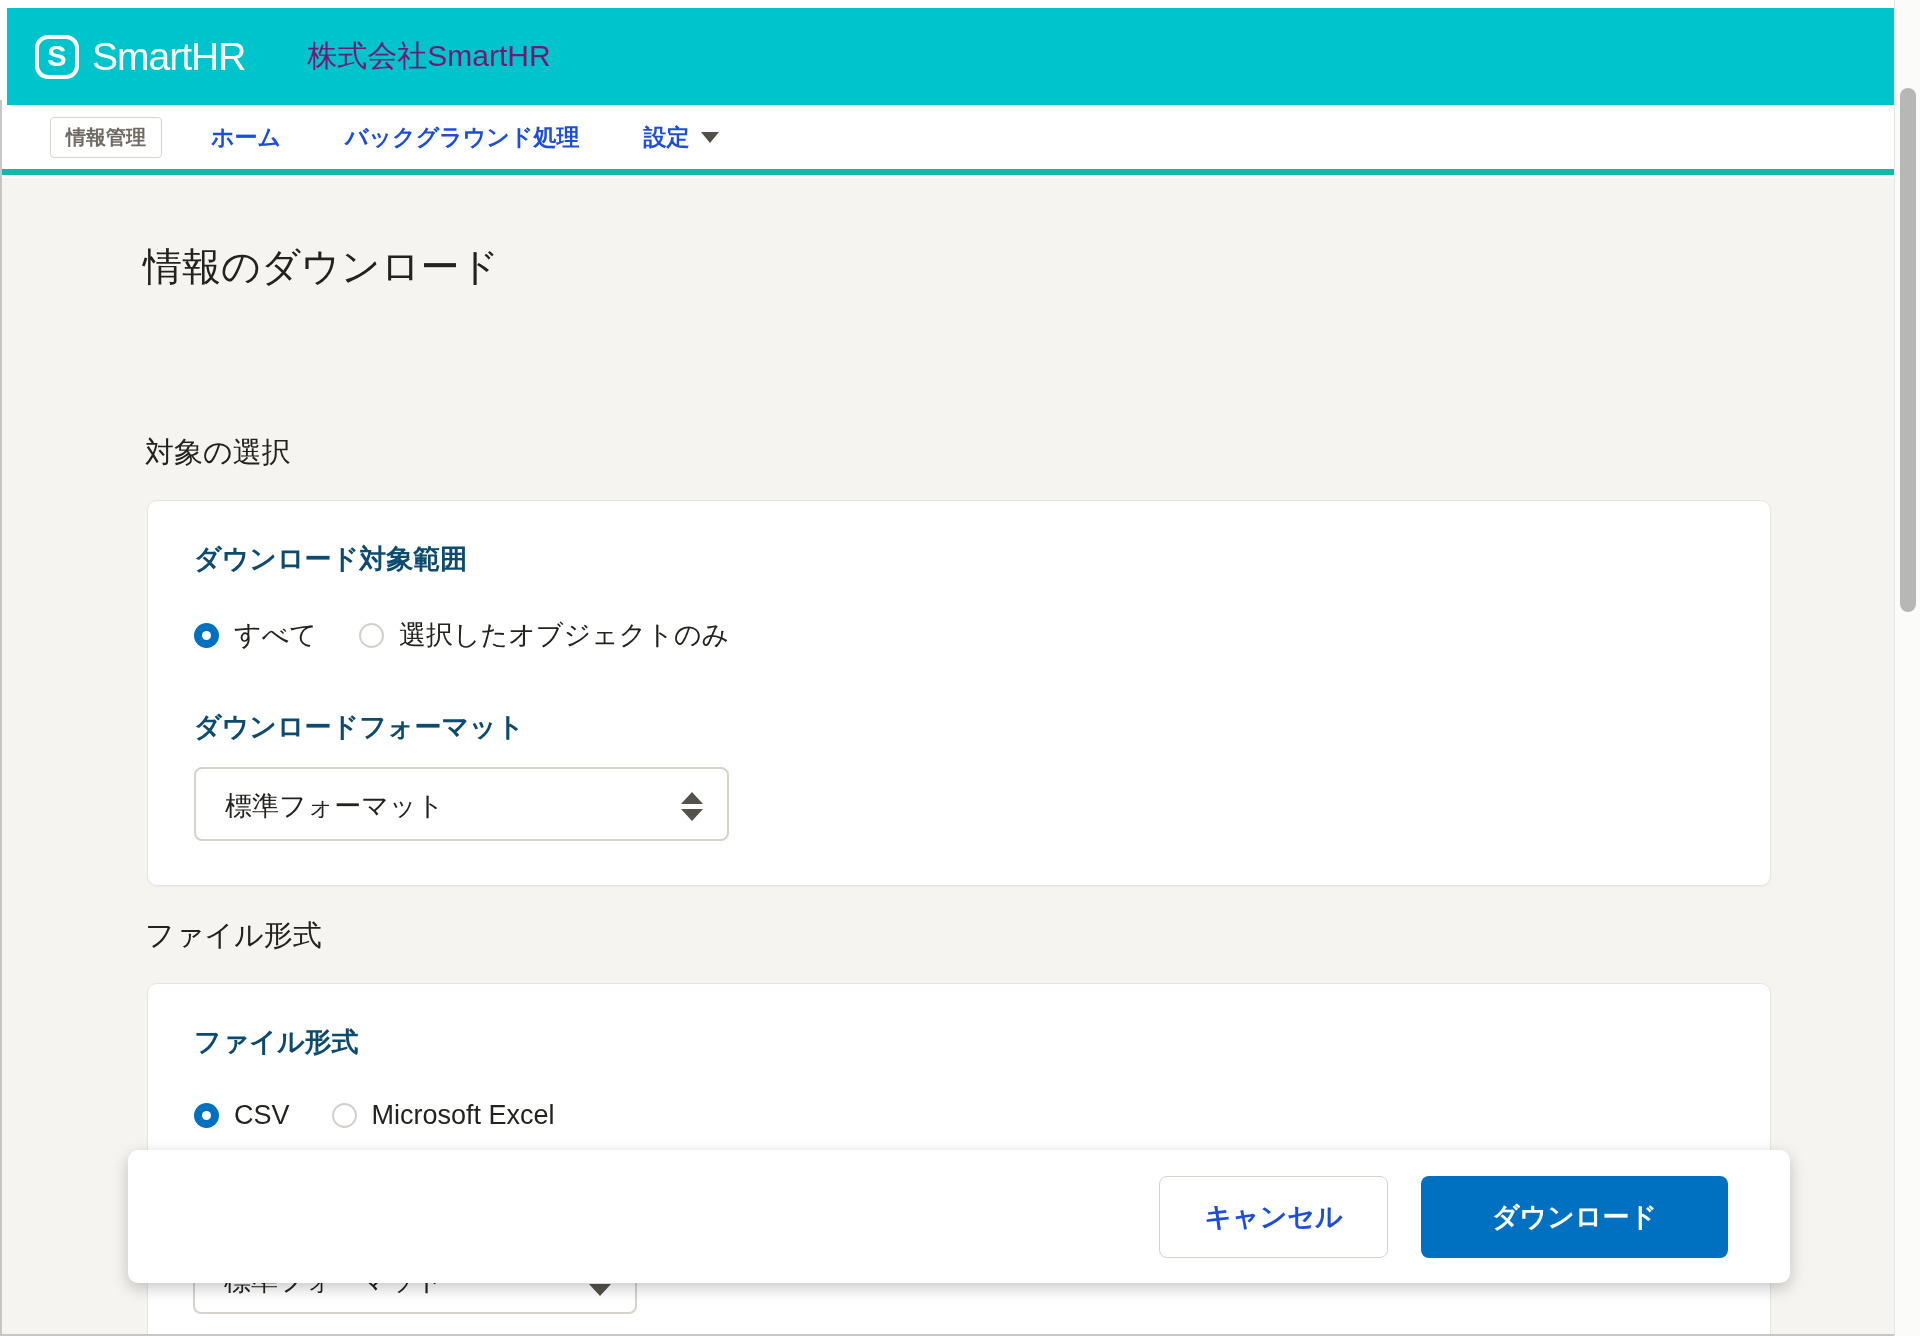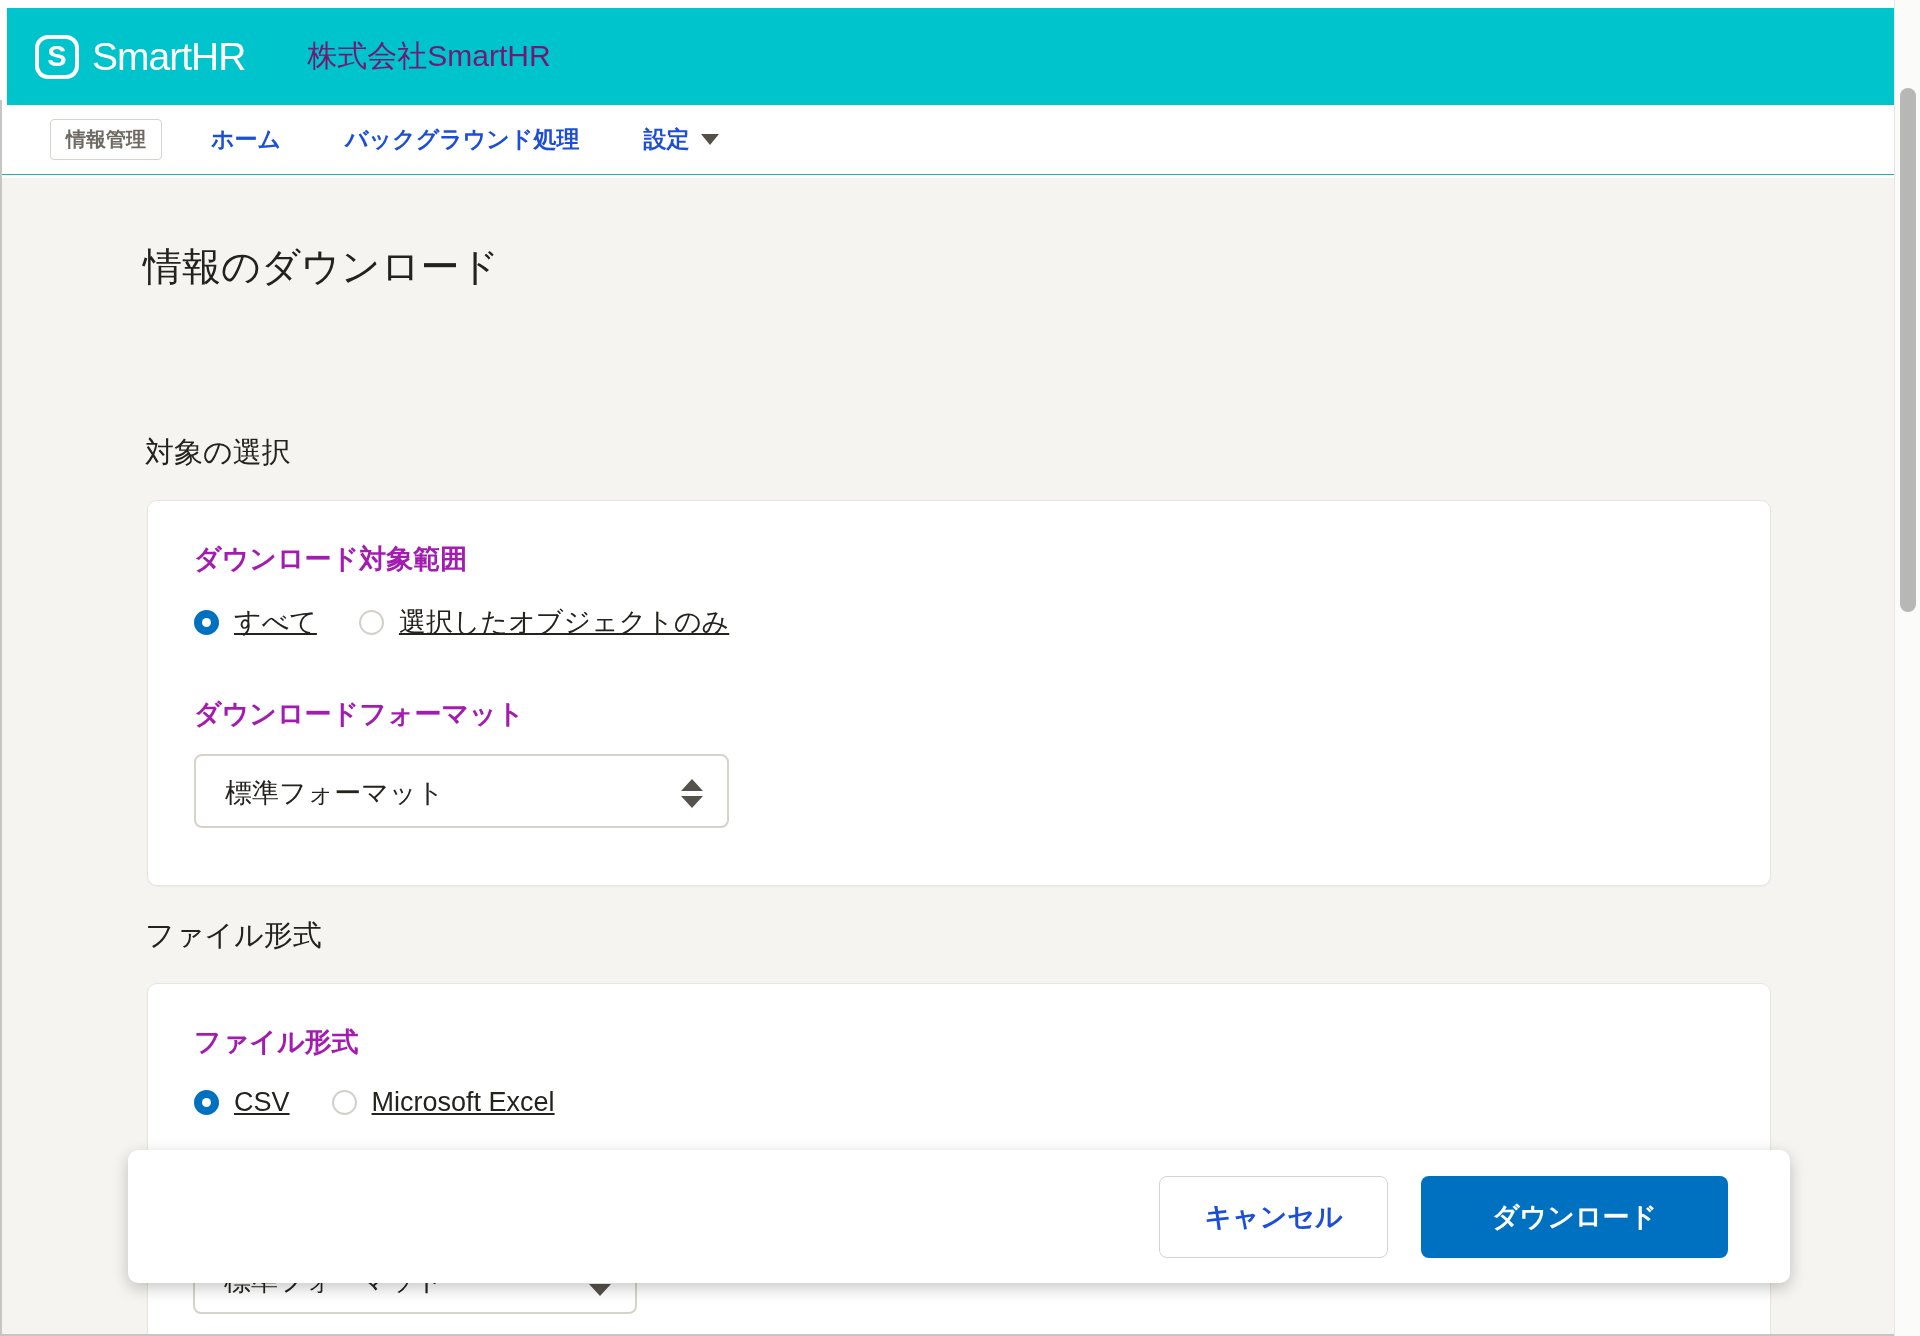--- a/index.html
+++ b/index.html
@@ -13,39 +13,39 @@
   .edge-right { position:absolute; right:0; top:0; bottom:0; width:2px; background:#dcdcda; }
 
   
   .header { position:absolute; left:7px; top:8px; right:26px; height:97px; background:#00c4cc; display:flex; align-items:center; }
   .logo { display:flex; align-items:center; gap:13px; margin-left:28px; cursor:pointer; }
   .logo-badge { width:44px; height:44px; border:4px solid #fff; border-radius:13px; display:flex; align-items:center; justify-content:center; color:#fff; font-weight:bold; font-size:29px; }
   .logo-text { color:#fff; font-size:39px; font-weight:normal; letter-spacing:-1px; }
   .company { margin-left:62px; color:#701a75; font-size:30px; font-weight:400; }
 
   
-  .nav { position:absolute; left:2px; top:105px; right:26px; height:70px; background:#ffffff; border-bottom:1px solid #14b8a6; display:flex; align-items:center; padding-left:48px; }
+  .nav { position:absolute; left:2px; top:105px; right:26px; height:70px; background:#ffffff; border-bottom:6px solid #14b8a6; display:flex; align-items:center; padding-left:48px; }
   .app-chip { border:1px solid #d6d3cd; border-radius:4px; background:#fff; padding:6px 15px; font-size:20px; font-weight:bold; color:#6e6a63; margin-right:49px; }
   .nav-item { font-size:23px; font-weight:bold; color:#1d4ed8; margin-right:64px; display:flex; align-items:center; gap:12px; cursor:pointer; }
   .caret-down { width:0; height:0; border-left:9px solid transparent; border-right:9px solid transparent; border-top:11px solid #544f47; display:inline-block; }
 
   
   .content { position:absolute; left:2px; top:178px; right:26px; bottom:2px; background:#f5f4f1; overflow:hidden; }
   .page-title { position:absolute; left:141px; top:62px; font-size:39px; font-weight:500; color:#23221e; }
   .page-desc { position:absolute; left:141px; top:165px; font-size:24px; color:#23221e; }
   .section-heading { position:absolute; left:143px; font-size:29px; font-weight:500; color:#23221e; }
   .sh-1 { top:255px; }
   .sh-2 { top:738px; }
 
   .card { position:absolute; left:145px; width:1624px; background:#ffffff; border:1px solid #e7e5e1; border-radius:10px; box-shadow:0 1px 2px rgba(0,0,0,0.04); padding:40px 46px; }
   .card-1 { top:322px; height:386px; }
   .card-2 { top:805px; height:420px; }
 
-  .field-label { font-size:27px; font-weight:bold; color:#a21caf; }
-  .radio-row { display:flex; align-items:flex-end; gap:42px; margin-top:27px;text-decoration:underline; }
+  .field-label { font-size:27px; font-weight:bold; color:#0c4a6e; }
+  .radio-row { display:flex; align-items:flex-end; gap:42px; margin-top:40px; }
   .radio-option { display:flex; align-items:center; gap:15px; cursor:pointer; }
   .radio { width:25px; height:25px; border-radius:50%; position:relative; flex:0 0 auto; }
   .radio.on { background:#0071c1; }
   .radio.on::after { content:""; position:absolute; left:50%; top:50%; width:9px; height:9px; margin:-4.5px 0 0 -4.5px; background:#fff; border-radius:50%; }
   .radio.off { background:#fff; border:2px solid #d3d0cc; }
   .radio-label { font-size:27px; color:#23221e; }
 
   .label-2 { margin-top:56px; }
   .select { width:535px; height:74px; background:#fff; border:2px solid #d6d3cd; border-radius:8px; display:flex; align-items:center; justify-content:space-between; padding:4px 24px 0 29px; margin-top:22px; cursor:pointer; }
   .select-value { font-size:27px; color:#23221e; }

